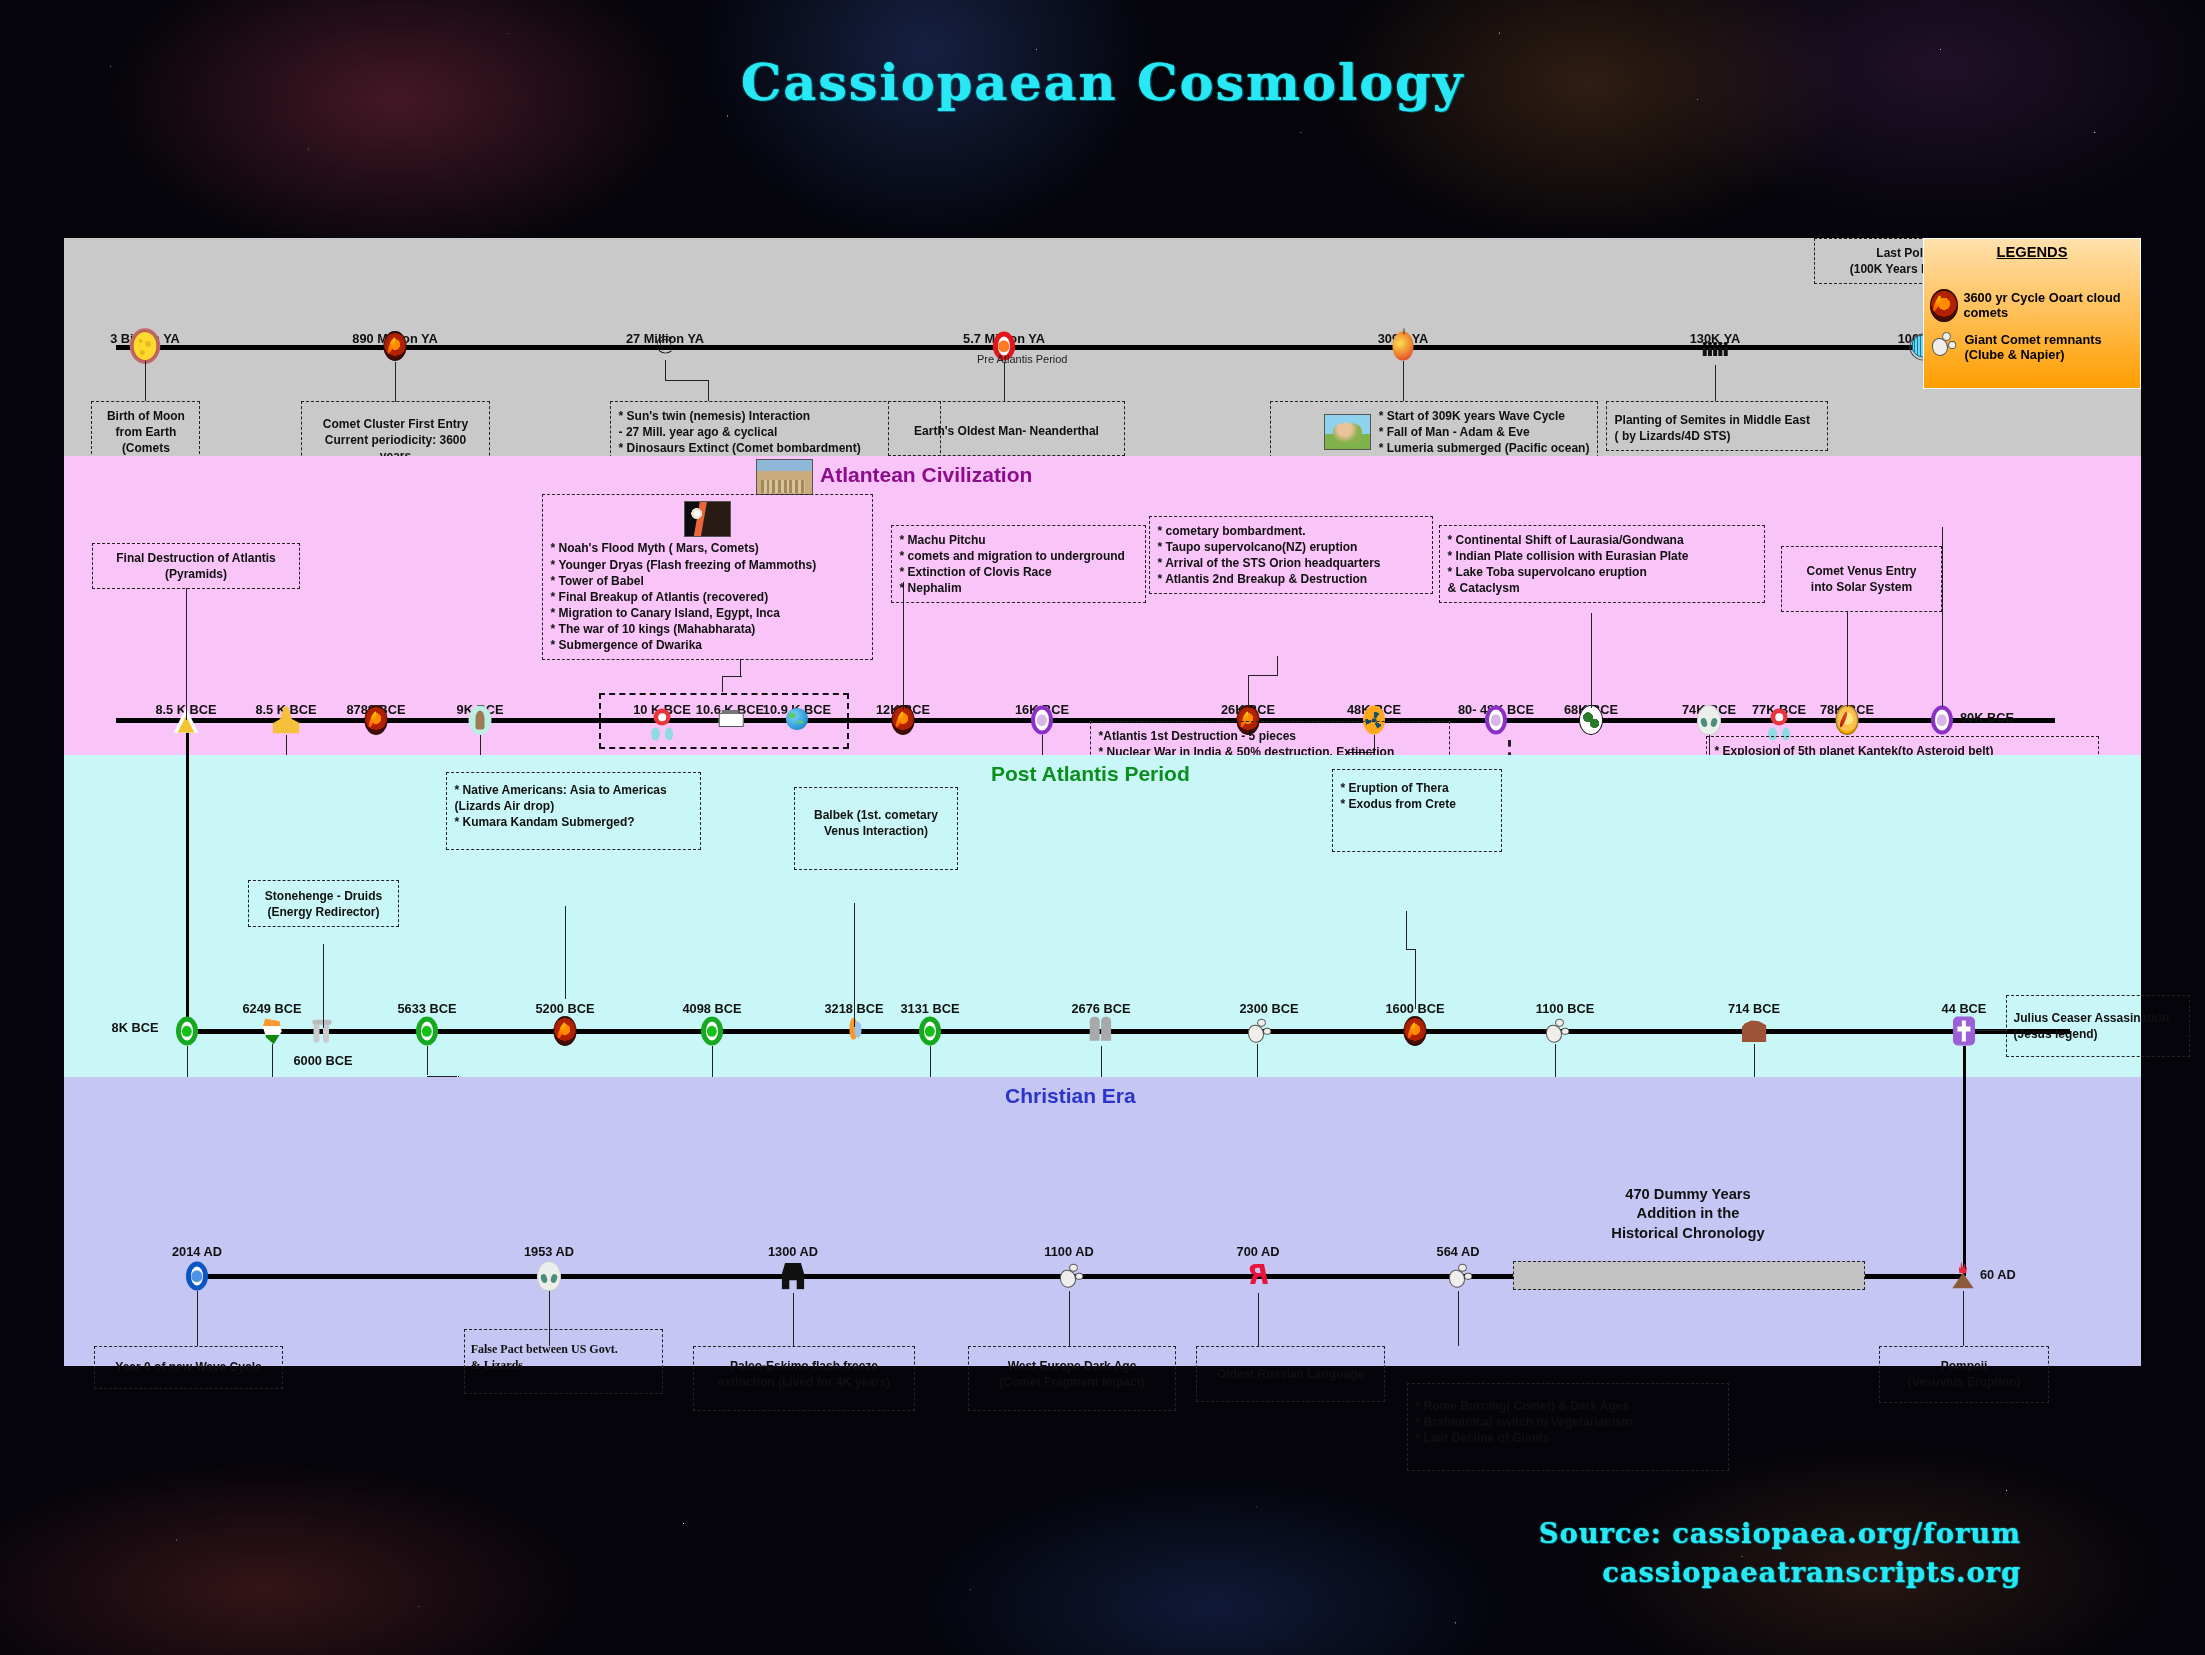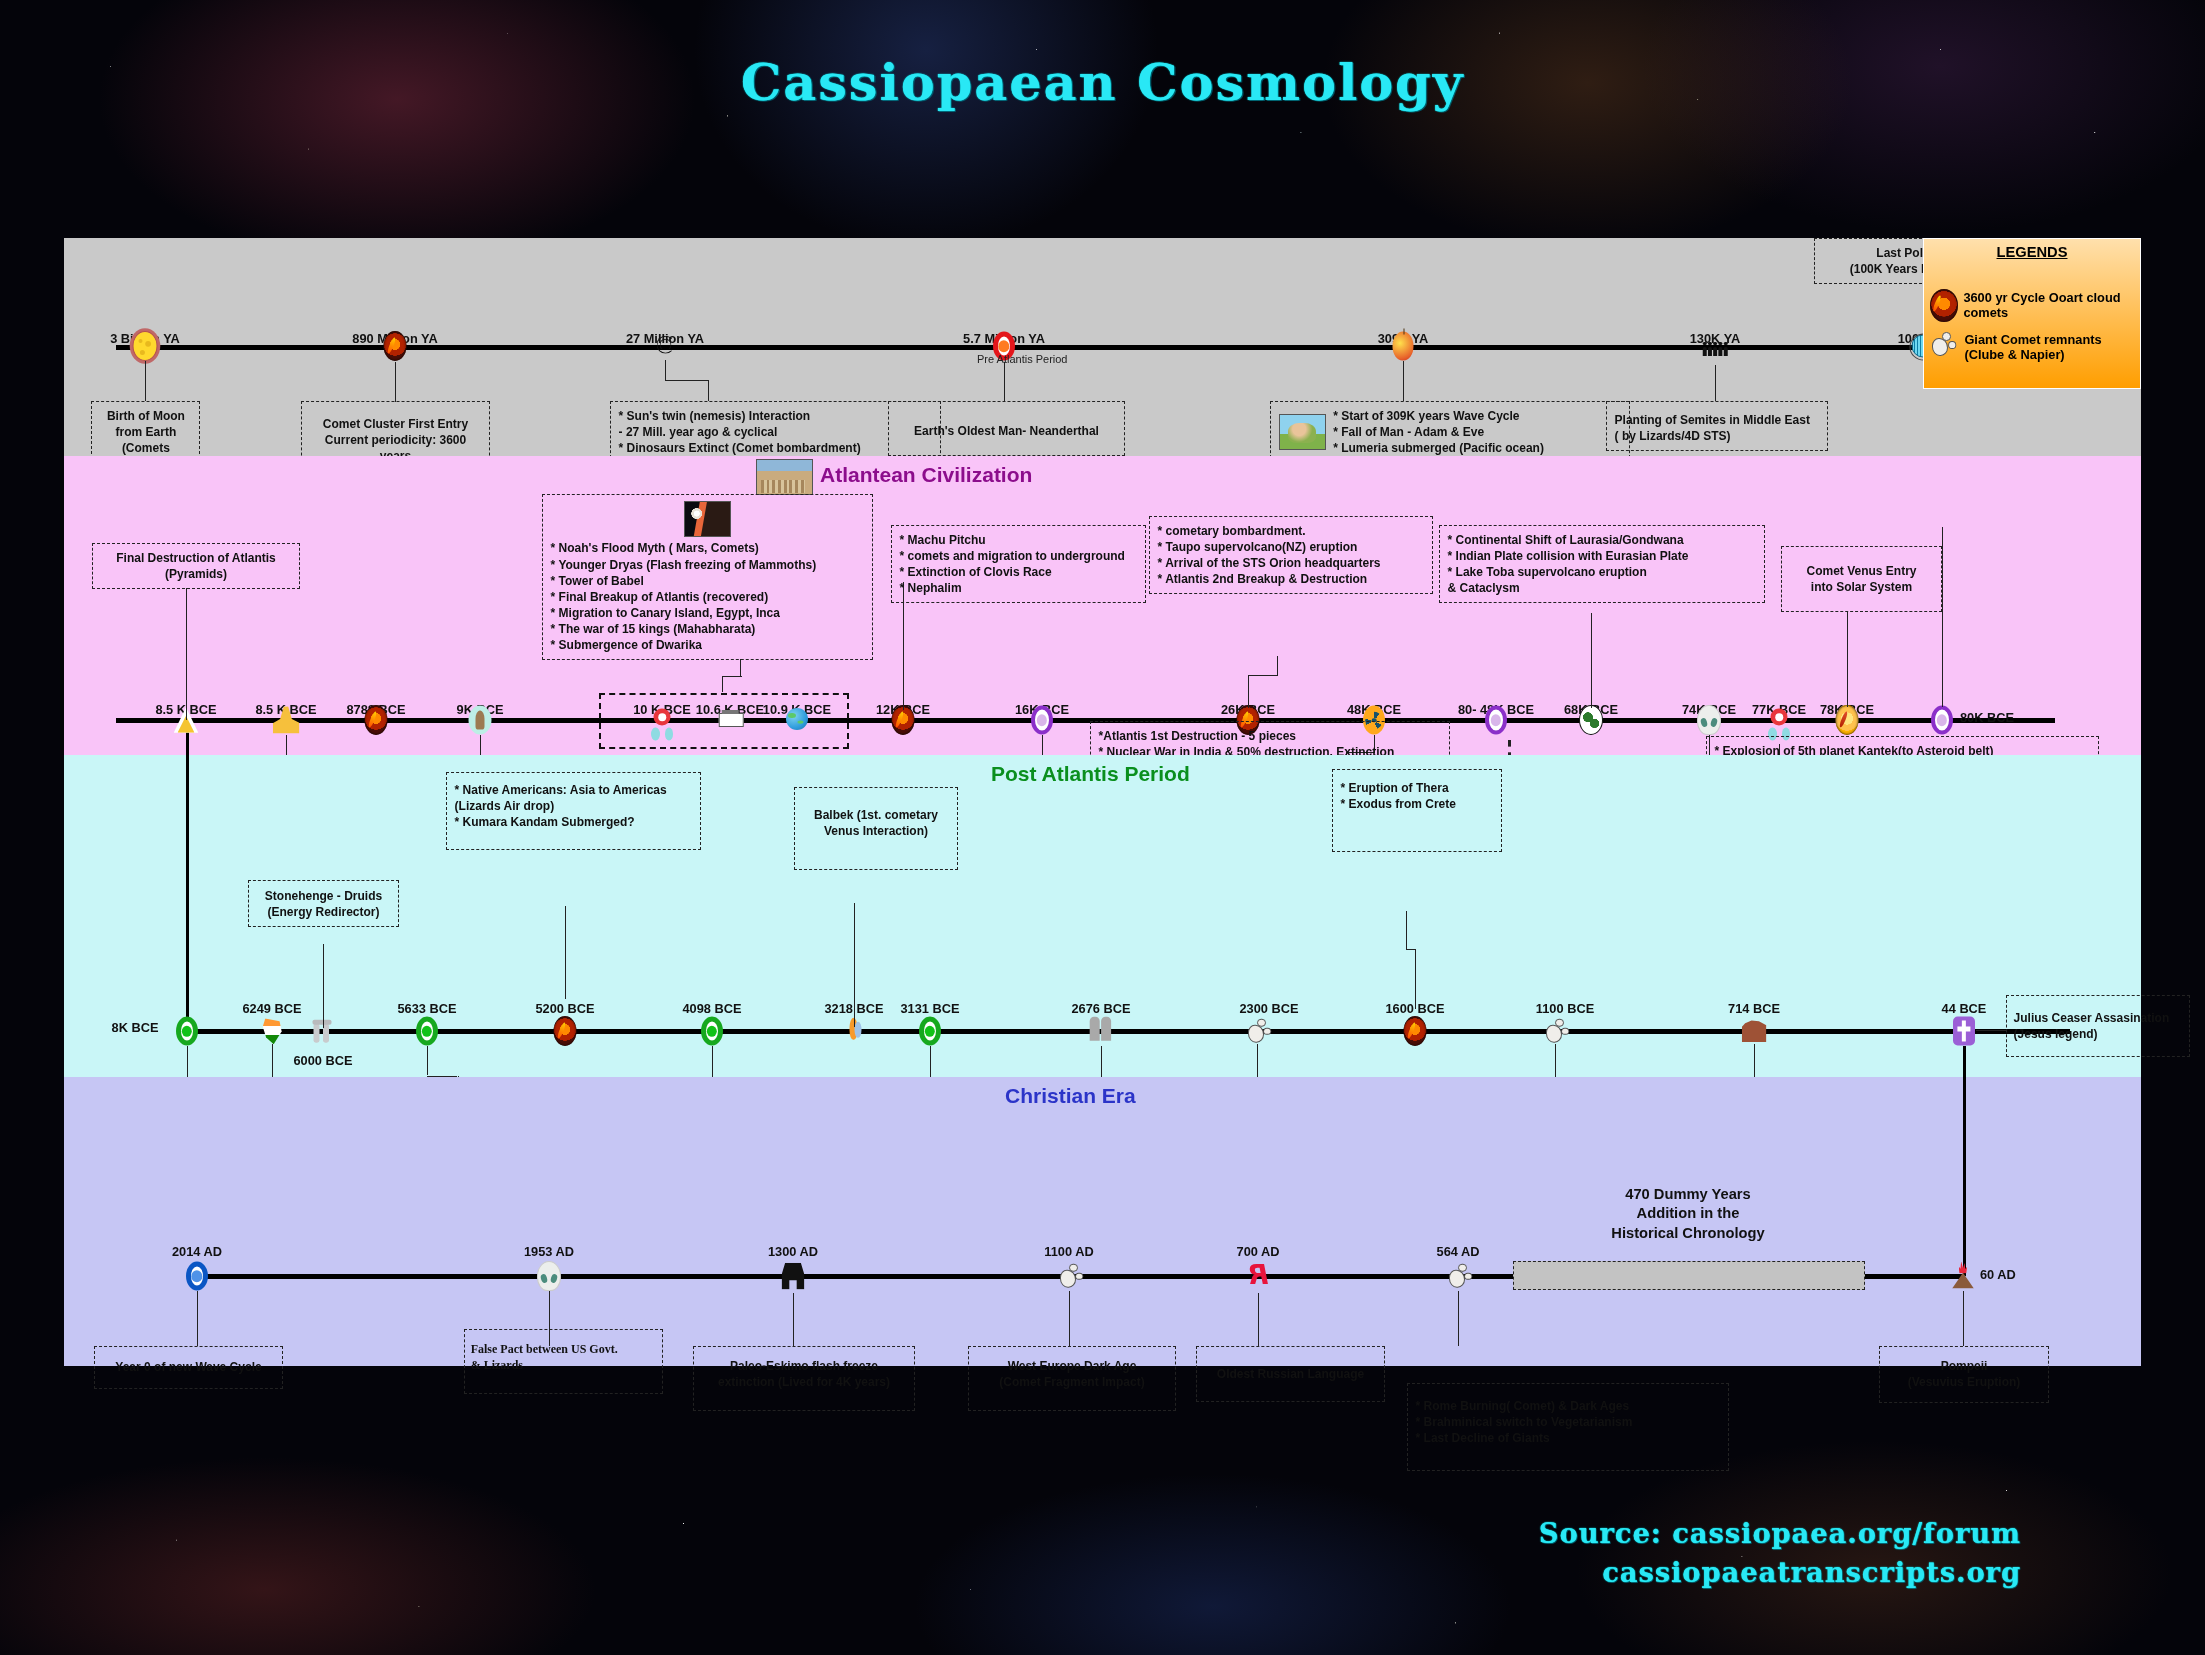--- a/index.html
+++ b/index.html
@@ -287,21 +287,21 @@
     <div>Earth's Oldest Man- Neanderthal</div>
   </div>
 
   <div class="tick" style="left:1339px;top:0;height:100%;">
     <div class="lbl" style="top:93px;">309K YA</div>
     <div class="marker" style="top:108px;">
         <i class="m m-apple"></i>
       </div>
     <div class="lead" style="left:50%;top:123px;height:40px;"></div>
   </div>
-  <div class="box" style="left:1206px;top:163px;width:360px;display:flex;gap:7.6px;align-items:center;">
+  <div class="box" style="left:1206px;top:163px;width:328px;display:flex;gap:7.6px;align-items:center;justify-content:flex-end;">
     <div class="photo photo-eden"></div>
     <div>
       <div>* Start of 309K years Wave Cycle</div>
       <div>* Fall of Man - Adam &amp; Eve</div>
       <div>* Lumeria submerged (Pacific ocean)</div>
     </div>
   </div>
 
   <div class="tick" style="left:1651px;top:0;height:100%;">
     <div class="lbl" style="top:93px;">130K YA</div>
@@ -419,21 +419,21 @@
       </div>
   </div>
 
   <div class="box" style="left:478px;top:38px;width:331px;">
     <div class="photo photo-comet" style="display:block;margin:0 auto 3.8px;width:45px;height:34px;"></div>
     <div>* Noah's Flood Myth ( Mars, Comets)</div>
     <div>* Younger Dryas (Flash freezing of Mammoths)</div>
     <div>* Tower of Babel</div>
     <div>* Final Breakup of Atlantis (recovered)</div>
     <div>* Migration to Canary Island, Egypt, Inca</div>
-    <div>* The war of 15 kings (Mahabharata)</div>
+    <div>* The war of 10 kings (Mahabharata)</div>
     <div>* Submergence of Dwarika</div>
   </div>
   <div class="lead" style="left:676px;top:203px;height:17px;"></div>
   <div class="leadh" style="left:658px;top:220px;width:20px;"></div>
   <div class="lead" style="left:658px;top:220px;height:16px;"></div>
 
   <div class="tick" style="left:839px;top:0;height:100%;">
     <div class="lbl" style="top:246px;">12K BCE</div>
     <div class="marker" style="top:264px;">
         <i class="m m-comet"></i>

